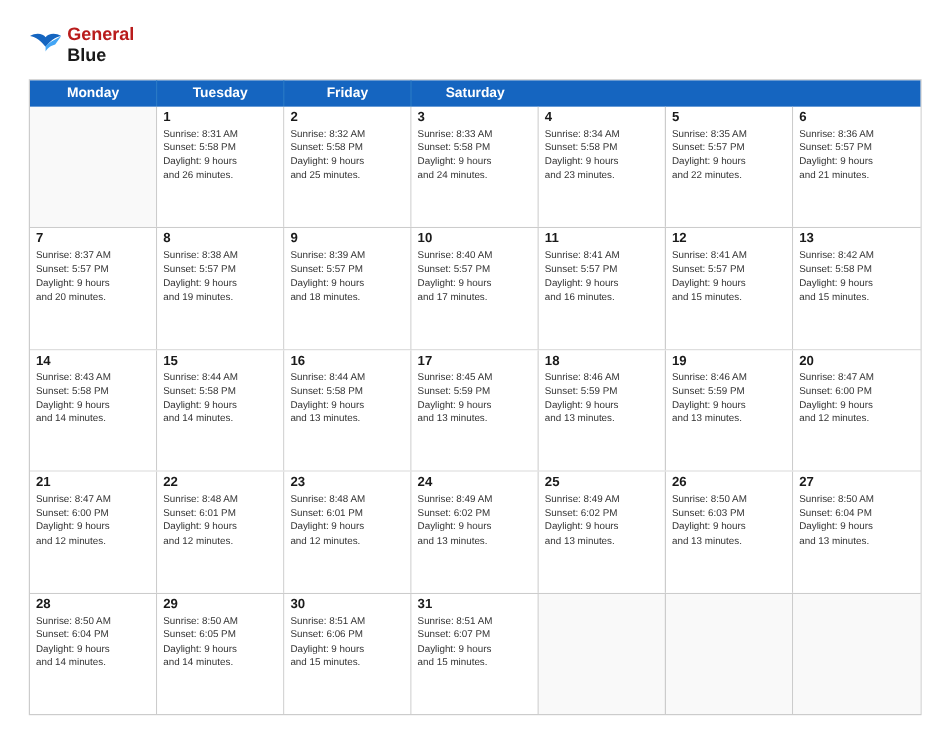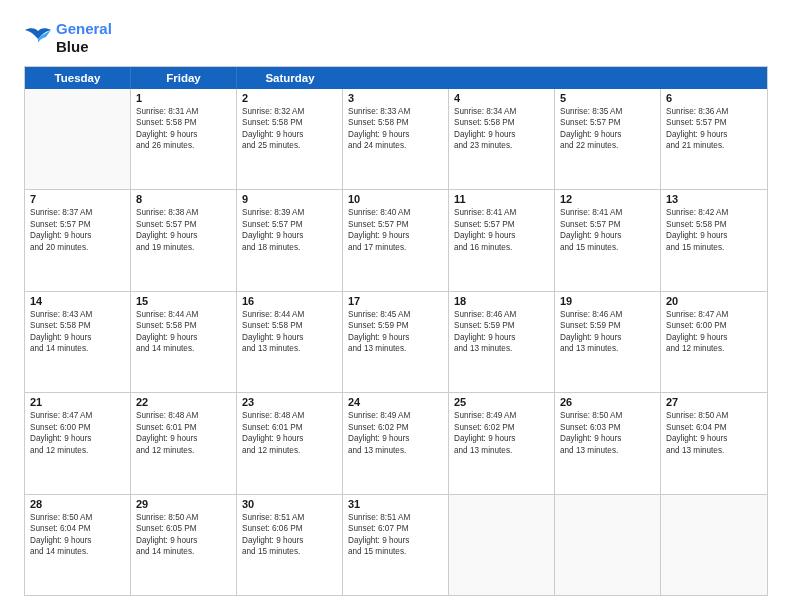--- a/index.html
+++ b/index.html
@@ -28,21 +28,21 @@
       align-items: center;
       gap: 4px;
     }
     .logo-text {
       font-size: 15px;
       font-weight: bold;
       color: #1a1a1a;
       line-height: 1.2;
     }
     .logo-text span {
-      color: #3b82f6;
+      color: #b91c1c;
     }
     .logo-bird {
       width: 28px;
       height: 22px;
     }
     .title-block {
       text-align: right;
     }
     .month-title {
       font-size: 32px;
@@ -124,20 +124,21 @@
       </div>
     </div>
     <div class="title-block">
       <div class="month-title"></div>
       <div class="location"></div>
     </div>
   </div>
 
   <div class="calendar">
     <div class="cal-header-row">
+        <div class="cal-header-cell">Monday</div>
         <div class="cal-header-cell">Tuesday</div>
         <div class="cal-header-cell">Friday</div>
         <div class="cal-header-cell">Saturday</div>
       </div>
     <div class="cal-body">
     <div class="cal-week">
           <div class="cal-cell empty"></div>
           <div class="cal-cell">
             <div class="day-num">1</div>
             <div class="day-info">Sunrise: 8:31 AM<br>Sunset: 5:58 PM<br>Daylight: 9 hours<br>and 26 minutes.</div>

